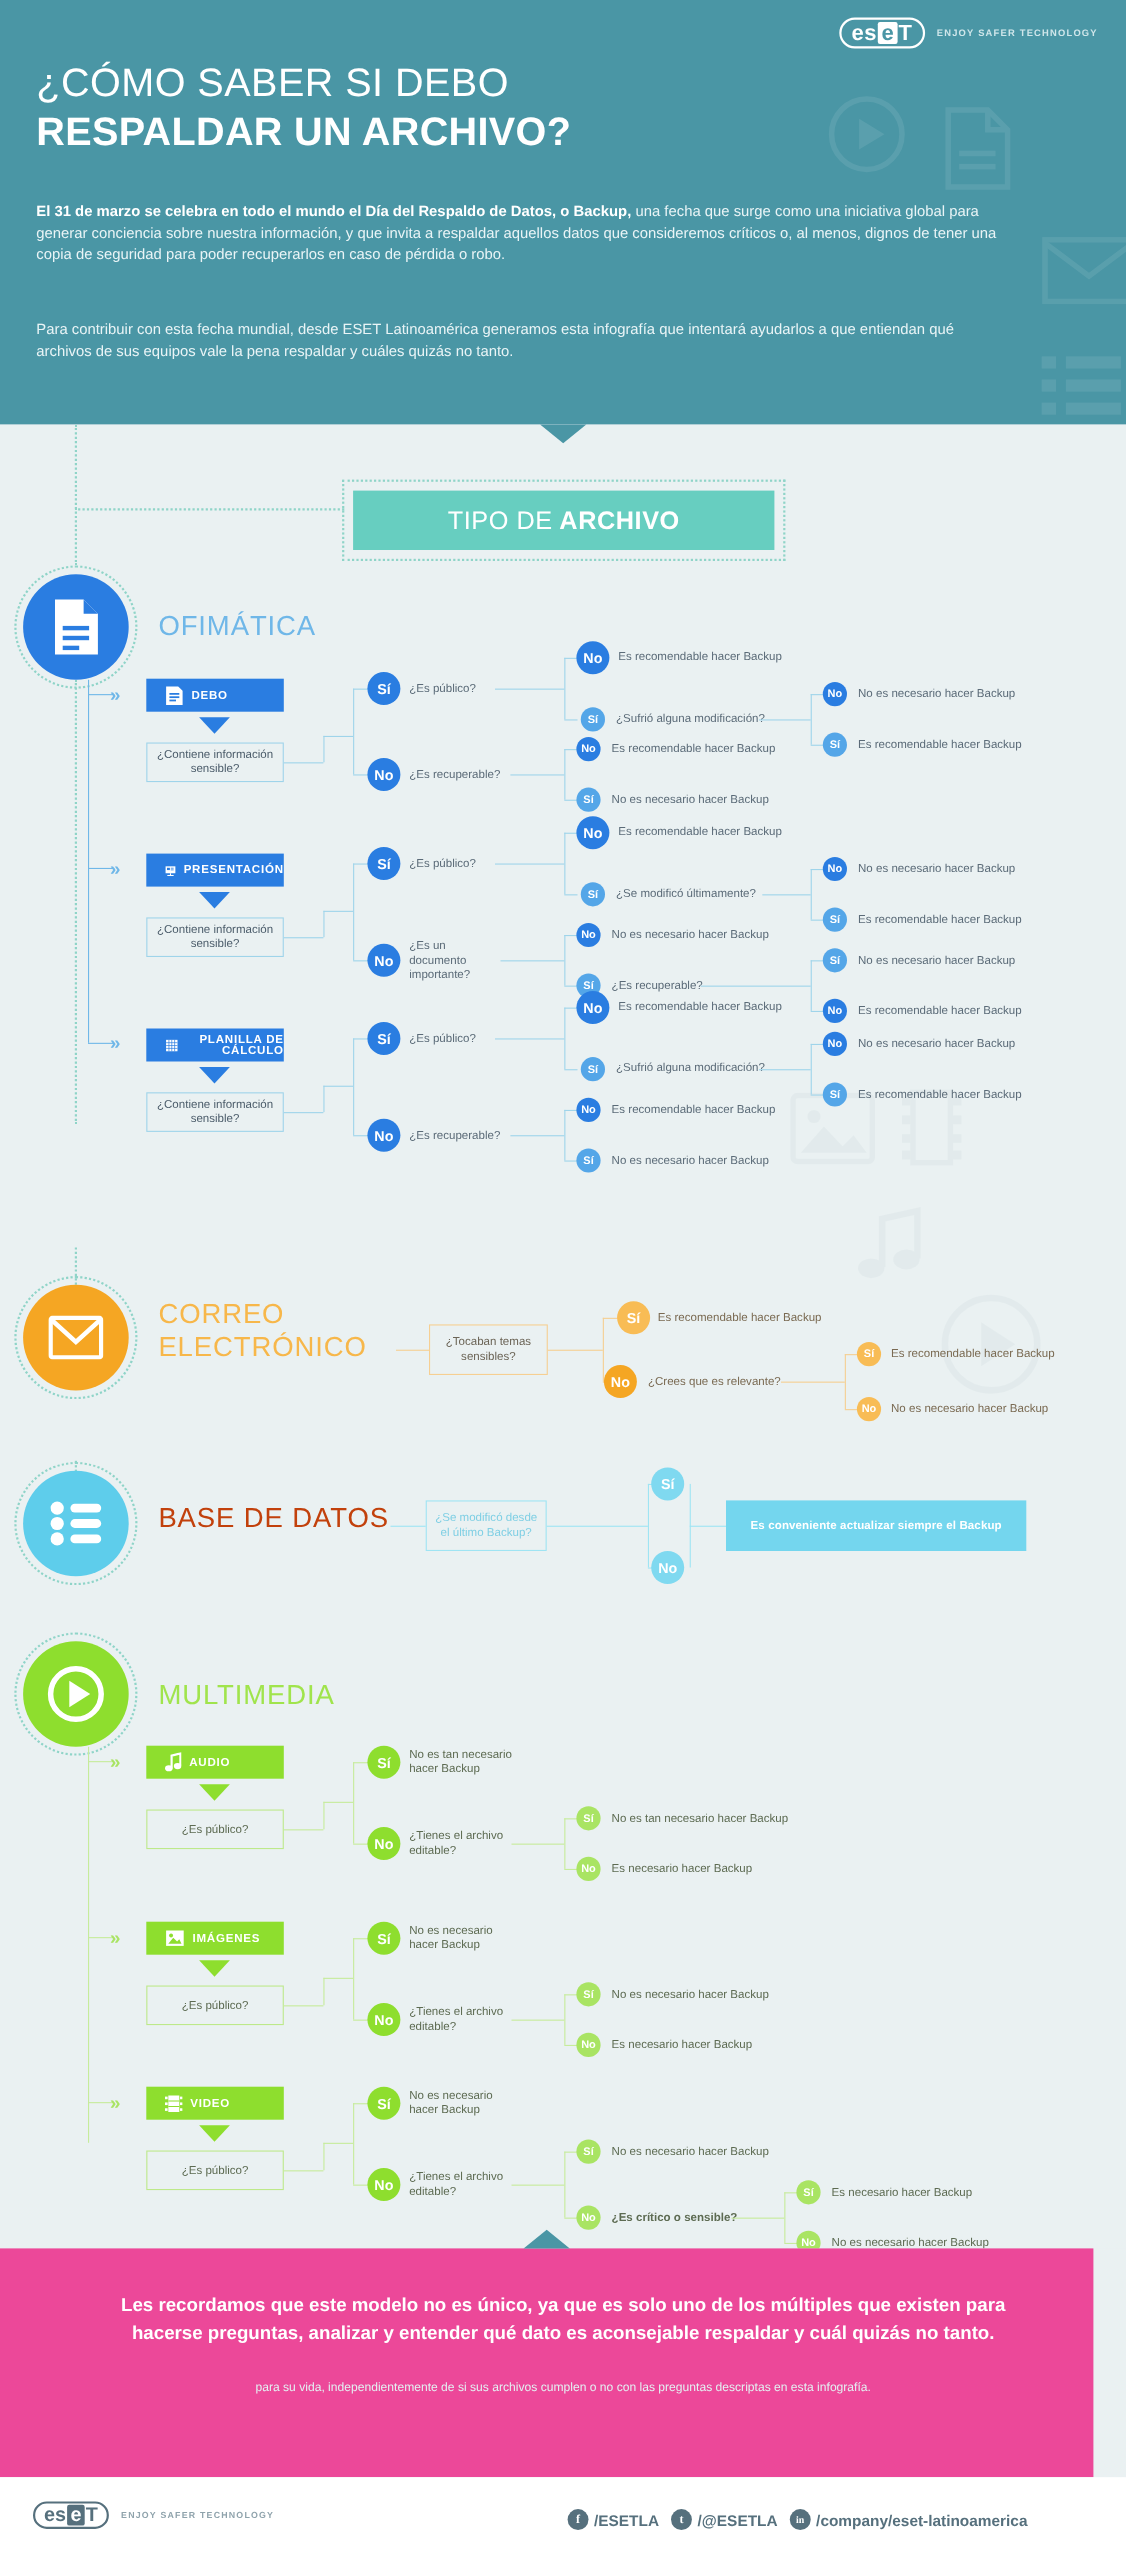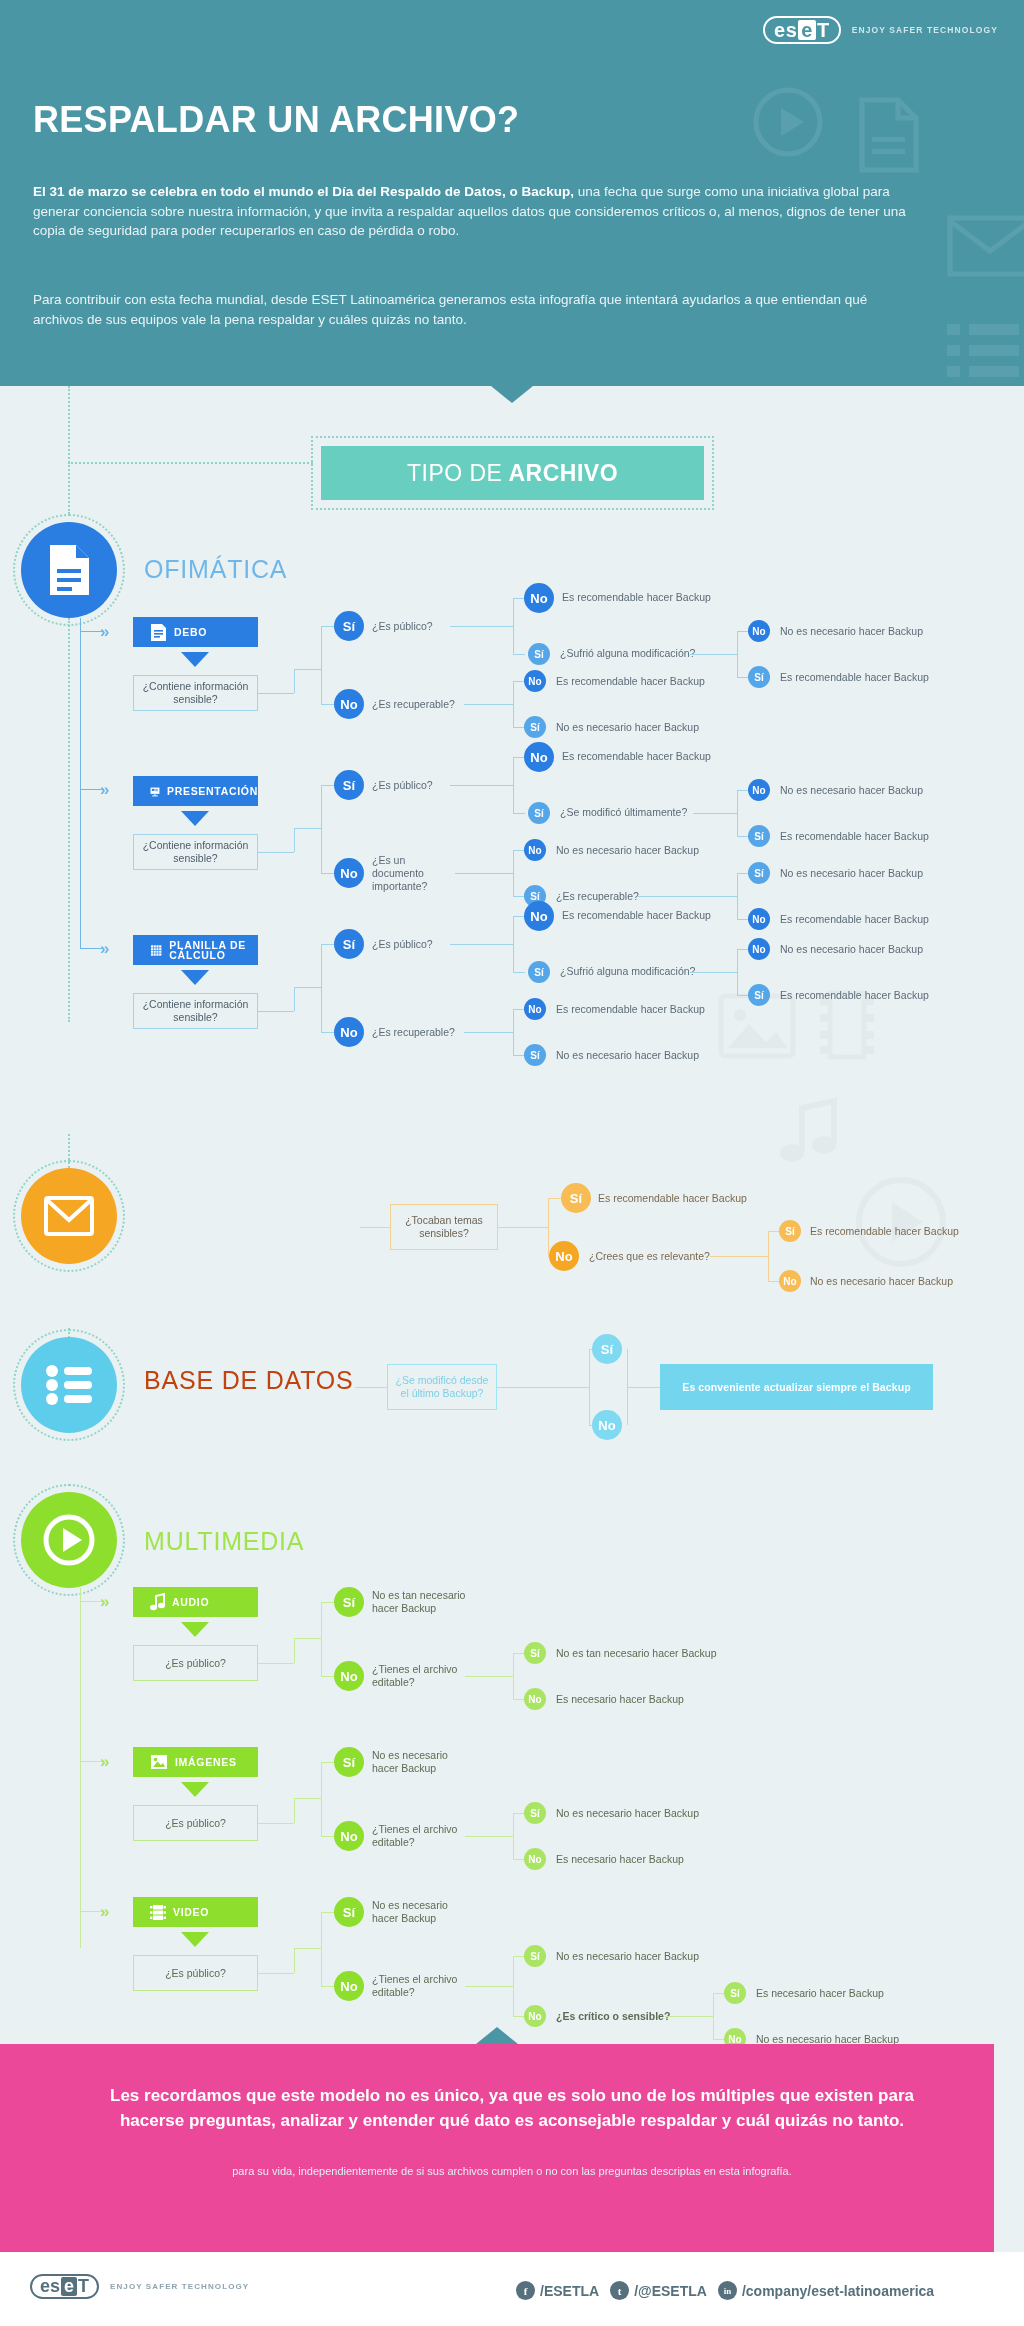--- a/index.html
+++ b/index.html
@@ -326,20 +326,21 @@
 
     <div class="hdr-logo">
       <div class="eset-mark">
         <span class="w">es</span>
           <span class="box">e</span>
           <span class="w">T</span>
       </div>
       <div class="eset-tag">ENJOY SAFER TECHNOLOGY</div>
     </div>
 
+    <div class="h-title1">¿CÓMO SABER SI DEBO</div>
     <div class="h-title2">RESPALDAR UN ARCHIVO?</div>
 
     <div class="h-para h-p1">
       <strong>El 31 de marzo se celebra en todo el mundo el Día del Respaldo de Datos, o Backup,</strong><span> una fecha que surge como una iniciativa global para generar conciencia sobre nuestra información, y que invita a respaldar aquellos datos que consideremos críticos o, al menos,  dignos de tener una copia de seguridad para poder recuperarlos en caso de pérdida o robo.</span>
     </div>
     <div class="h-para h-p2">Para contribuir con esta fecha mundial, desde ESET Latinoamérica generamos esta infografía que intentará ayudarlos a que entiendan qué archivos de sus equipos vale la pena respaldar y cuáles quizás no tanto.</div>
   </div>
   <div class="hdr-notch"></div>
 
   <div class="body-area">
@@ -519,21 +520,21 @@
     <div class="yn sm b-strong" style="left:748px; top:522px;">No</div>
     <div class="lbl" style="left:780px; top:527px;">Es recomendable hacer Backup</div>
 
     <div class="chip blue" style="left:133px; top:549px; width:125px;">
       <svg width="19" height="19" viewBox="0 0 19 19">
           <rect x="1.5" y="1.5" width="16" height="16" fill="#fff"></rect>
           <g stroke="#2a7de1" stroke-width="1">
             <path d="M1.5 5.5 h16 M1.5 9.5 h16 M1.5 13.5 h16 M5.5 1.5 v16 M9.5 1.5 v16 M13.5 1.5 v16"></path>
           </g>
         </svg>
-      <span style="white-space:pre-line; line-height:10px;">PLANILLA DE CÁLCULO</span>
+      <span style="white-space:pre-line; line-height:10px;text-align:right;">PLANILLA DE CÁLCULO</span>
     </div>
     <div class="chip-arrow blue" style="left:181px; top:584px;"></div>
     <div class="qbox blue" style="left:133px; top:607px; width:125px; height:36px;">¿Contiene información sensible?</div>
 
     <div class="ln h" style="left:258px; top:625px; width:36px;"></div>
     <div class="ln v" style="left:294px; top:601px; height:24px;"></div>
     <div class="ln h" style="left:294px; top:601px; width:27px;"></div>
     <div class="ln v" style="left:321px; top:558px; height:88px;"></div>
     <div class="ln h" style="left:321px; top:558px; width:14px;"></div>
     <div class="ln h" style="left:321px; top:646px; width:14px;"></div>
@@ -567,20 +568,24 @@
     <div class="lbl" style="left:556px; top:617px;">Es recomendable hacer Backup</div>
     <div class="yn sm b-soft" style="left:524px; top:658px;">Sí</div>
     <div class="lbl" style="left:556px; top:663px;">No es necesario hacer Backup</div>
 
     <div class="cat-ring" style="left:13px; top:774px;"></div>
     <div class="cat c-orange" style="left:21px; top:782px;">
       <svg width="50" height="40" viewBox="0 0 50 40">
           <rect x="2" y="2" width="46" height="36" rx="2" fill="none" stroke="#fff" stroke-width="4"></rect>
           <path d="M3 4 L25 24 L47 4" fill="none" stroke="#fff" stroke-width="4"></path>
         </svg>
+    </div>
+    <div class="cat-title t-orange" style="left:144px; top:794px; line-height:30px;">
+      <div>CORREO</div>
+      <div>ELECTRÓNICO</div>
     </div>
 
     <div class="ln h o" style="left:360px; top:841px; width:30px;"></div>
     <div class="qbox orange" style="left:390px; top:818px; width:108px; height:46px;">¿Tocaban temas sensibles?</div>
     <div class="ln h o" style="left:498px; top:841px; width:50px;"></div>
     <div class="ln v o" style="left:548px; top:812px; height:58px;"></div>
     <div class="ln h o" style="left:548px; top:812px; width:14px;"></div>
     <div class="ln h o" style="left:548px; top:870px; width:14px;"></div>
 
     <div class="yn big o-soft" style="left:561px; top:797px;">Sí</div>

